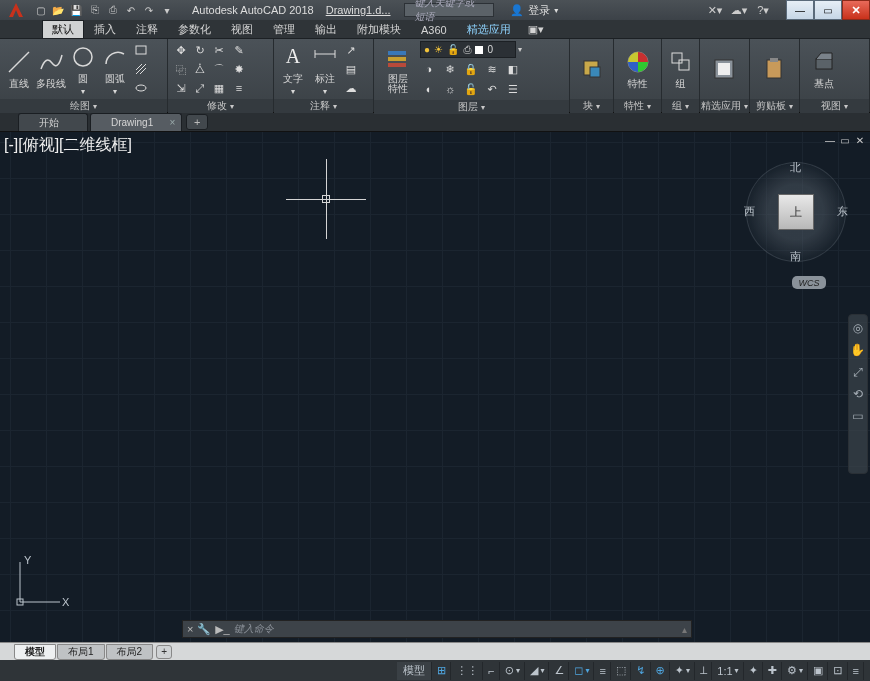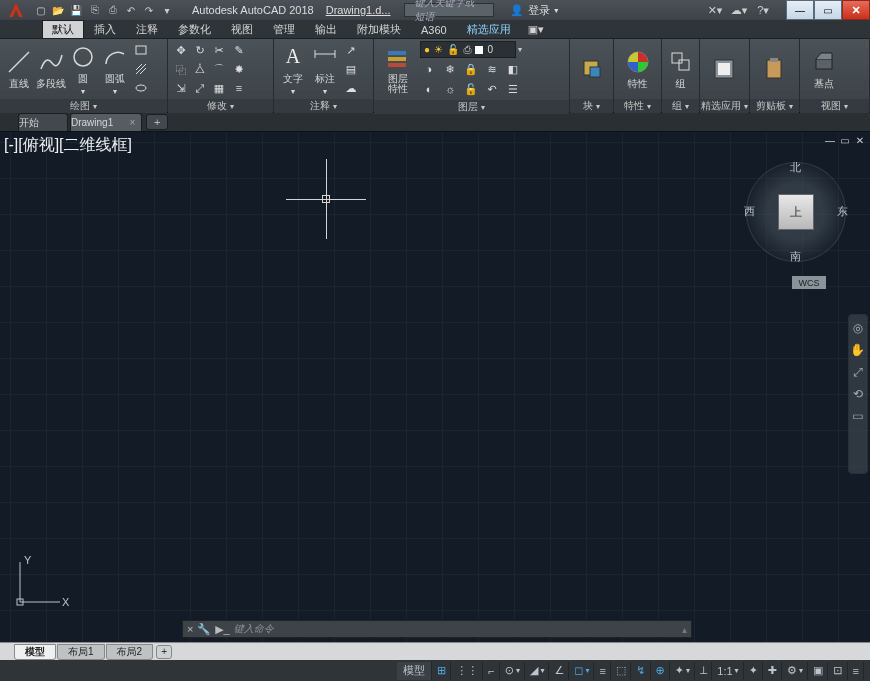--- a/index.html
+++ b/index.html
@@ -39,42 +39,42 @@
 .small-grid { display: grid; grid-template-columns: repeat(3, 18px); grid-auto-rows: 18px; gap: 1px; }
 .sbtn { width: 18px; height: 18px; display: flex; align-items: center; justify-content: center; color: #ddd; font-size: 11px; }
 .layer-row { display: flex; align-items: center; gap: 2px; }
 .layer-combo { width: 96px; height: 17px; background: #2b3035; border: 1px solid #1c2024; color: #ddd; font-size: 10px; display: flex; align-items: center; padding: 0 3px; gap: 4px;}
 .layer-combo .bulb { color: #f2c33a; }
 .layer-combo .sun { color: #f2c33a; }
 .col-stack { display: flex; flex-direction: column; gap: 1px; }
 
 
 .file-tabs { height: 19px; background: #2a2f33; display: flex; align-items: flex-end; padding-left: 18px; gap: 0; border-bottom: 1px solid #111;}
-.ftab { height: 18px; padding: 0 28px 0 0; background: #42484d; border: 1px solid #1a1e22; border-bottom: none; color: #d5d5d5; font-size: 10px; display: flex; align-items: center; margin-right: 2px; border-radius: 3px 3px 0 0; position: relative;}
+.ftab { height: 18px; padding: 0 28px 0 20px; background: #42484d; border: 1px solid #1a1e22; border-bottom: none; color: #d5d5d5; font-size: 10px; display: flex; align-items: center; margin-right: 2px; border-radius: 3px 3px 0 0; position: relative;}
 .ftab.active { background: #565c62; }
 .ftab .x { position: absolute; right: 6px; font-size: 10px; color: #9aa; }
 .ftab-add { width: 22px; height: 16px; background: #42484d; border: 1px solid #1a1e22; border-radius: 3px; color: #bbb; font-size: 11px; display: flex; align-items: center; justify-content: center; margin-left: 2px; margin-bottom: 1px;}
 
 
 .viewport { position: relative; height: 510px; background: #131c26;
   background-image: linear-gradient(#1b2530 1px, transparent 1px), linear-gradient(90deg, #1b2530 1px, transparent 1px);
   background-size: 36px 36px; background-position: 10px 10px;}
 .vp-label { position: absolute; top: 3px; left: 4px; color: #eee; font-size: 16px; }
 .vp-controls { position: absolute; top: 2px; right: 4px; display: flex; gap: 3px; }
 .vp-ctrl { width: 12px; height: 12px; color: #ccc; font-size: 10px; display: flex; align-items: center; justify-content: center;}
 .crosshair { position: absolute; left: 326px; top: 67px; }
 .crosshair .h { position: absolute; width: 80px; height: 1px; background: #d4d4d4; left: -40px; top: 0; }
 .crosshair .v { position: absolute; width: 1px; height: 80px; background: #d4d4d4; left: 0; top: -40px; }
 .crosshair .box { position: absolute; width: 8px; height: 8px; border: 1px solid #d4d4d4; left: -4px; top: -4px; }
 .viewcube { position: absolute; right: 24px; top: 30px; width: 100px; height: 100px; }
 .vc-ring { position: absolute; inset: 0; border-radius: 50%; background: radial-gradient(circle, rgba(80,90,100,0.5) 40%, rgba(40,50,60,0.3) 70%, transparent 72%); border: 1px solid rgba(120,130,140,0.3);}
 .vc-face { position: absolute; left: 32px; top: 32px; width: 36px; height: 36px; background: linear-gradient(#e8e8e8,#b8b8b8); border: 1px solid #666; display: flex; align-items: center; justify-content: center; font-size: 12px; color: #333; }
 .vc-lbl { position: absolute; color: #bcc4cc; font-size: 11px; }
 .vc-n { top: -2px; left: 44px; } .vc-s { bottom: -2px; left: 44px; } .vc-e { right: -2px; top: 42px; } .vc-w { left: -2px; top: 42px; }
-.wcs-badge { position: absolute; right: 44px; top: 144px; width: 34px; height: 13px; background: #8a929a; border-radius: 0; color: #222; font-size: 9px; display: flex; align-items: center; justify-content: center; }
+.wcs-badge { position: absolute; right: 44px; top: 144px; width: 34px; height: 13px; background: #8a929a; border-radius: 5px; color: #222; font-size: 9px; display: flex; align-items: center; justify-content: center; font-style: italic; }
 .navbar { position: absolute; right: 2px; top: 182px; width: 20px; height: 160px; background: rgba(60,68,76,0.7); border: 1px solid #2a3036; border-radius: 4px; display: flex; flex-direction: column; align-items: center; gap: 8px; padding: 6px 0;}
 .navbar .nb { color: #a8b0b8; font-size: 12px; }
 .ucs { position: absolute; left: 12px; bottom: 32px; color: #bcc4cc; font-size: 11px; }
 .ucs svg { overflow: visible; }
 
 
 .cmdline { position: absolute; left: 182px; bottom: 4px; height: 18px; width: 510px; background: #3d4349; border: 1px solid #222; display: flex; align-items: center; gap: 4px; padding: 0 4px;}
 .cmdline .ci { color: #bbb; font-size: 11px; }
 .cmdline .cp { color: #8a9098; font-size: 10px; font-style: italic; }
 .cmdline .handle { margin-left: auto; color: #777; font-size: 10px; }

